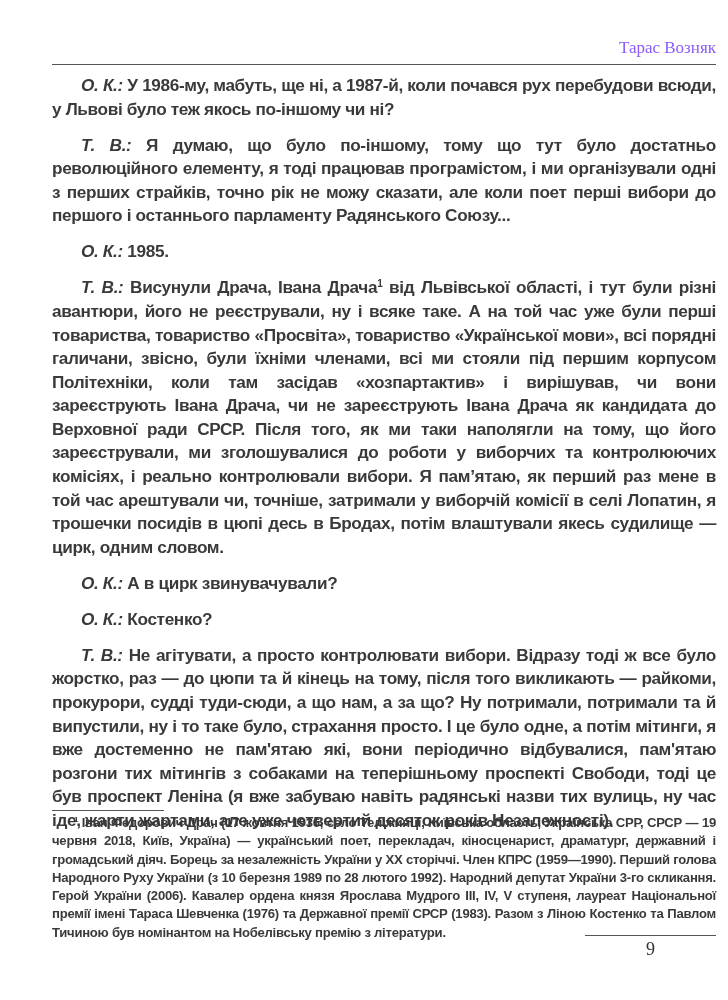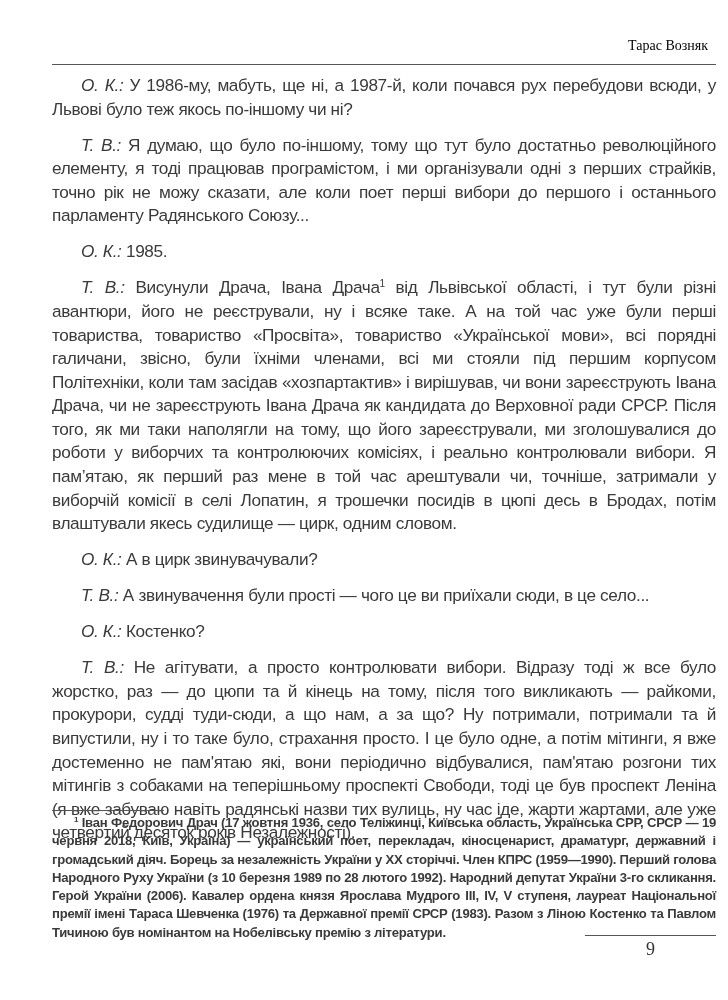--- a/index.html
+++ b/index.html
@@ -1,26 +1,26 @@
 <!DOCTYPE html>
 <html><head>
   <meta charset="utf-8">
   <style>
     html, body { margin:0; padding:0; background:#ffffff; }
     body { width:728px; height:1000px; position:relative; overflow:hidden; }
     .page { position:absolute; left:0; top:0; width:728px; height:1000px; color:#3a3a3a;
       font-family:"Liberation Sans Narrow","Liberation Sans", sans-serif; }
     .running-head { position:absolute; left:52px; top:38px; width:664px; height:26px;
       border-bottom:1.5px solid #555; }
-    .running-head span { position:absolute; right:8px; top:0; font-family:"Liberation Serif", serif;
-      font-size:14px; color:#000000; }
+    .running-head span { position:absolute; right:0; top:0; font-family:"Liberation Serif", serif;
+      font-size:17px; color:#8b5cf6; }
     .body-text { position:absolute; left:52px; top:74px; width:664px; font-size:17.2px;
       line-height:23.6px; letter-spacing:-0.35px; }
     .body-text p { margin:0 0 12.4px 0; text-align:justify; text-align-last:left; }
-    .body-text p.ind { text-indent:29px; }
+    .body-text p.ind { text-indent:29px;font-weight:bold; }
     .spk { font-style:italic; }
     sup { font-size:10px; line-height:0; vertical-align:6px; }
     .fn-rule { position:absolute; left:52px; top:810px; width:112px; border-top:1px solid #555; }
     .footnote { position:absolute; left:52px; top:814px; width:664px; font-size:13.1px;
       line-height:18.3px; letter-spacing:-0.25px; text-align:justify; text-align-last:left; text-indent:22px;font-weight:bold; }
     .footnote sup { font-size:8px; vertical-align:5px; }
     .folio-rule { position:absolute; left:585px; top:935px; width:131px; border-top:1.5px solid #555; }
     .folio { position:absolute; left:585px; top:939px; width:131px; text-align:center;
       font-family:"Liberation Serif", serif; font-size:18px; color:#333; }
   </style>
@@ -31,21 +31,20 @@
   <div class="running-head">
     <span>Тарас Возняк</span>
   </div>
 
   <div class="body-text">
     <p class="ind"><span class="spk">О. К.:</span><span> У 1986-му, мабуть, ще ні, а 1987-й, коли почався рух перебудови всюди, у Львові було теж якось по-іншому чи ні?</span></p>
     <p class="ind"><span class="spk">Т. В.:</span><span> Я думаю, що було по-іншому, тому що тут було достатньо революційного елементу, я тоді працював програмістом, і ми організували одні з перших страйків, точно рік не можу сказати, але коли поет перші вибори до першого і останнього парламенту Радянського Союзу...</span></p>
     <p class="ind"><span class="spk">О. К.:</span><span> 1985.</span></p>
     <p class="ind"><span class="spk">Т. В.:</span><span> Висунули Драча, Івана Драча</span><sup>1</sup><span> від Львівської області, і тут були різні авантюри, його не реєстрували, ну і всяке таке. А на той час уже були перші товариства, товариство «Просвіта», товариство «Української мови», всі порядні галичани, звісно, були їхніми членами, всі ми стояли під першим корпусом Політехніки, коли там засідав «хозпартактив» і вирішував, чи вони зареєструють Івана Драча, чи не зареєструють Івана Драча як кандидата до Верховної ради СРСР. Після того, як ми таки наполягли на тому, що його зареєстрували, ми зголошувалися до роботи у виборчих та контролюючих комісіях, і реально контролювали вибори. Я пам’ятаю, як перший раз мене в той час арештували чи, точніше, затримали у виборчій комісії в селі Лопатин, я трошечки посидів в цюпі десь в Бродах, потім влаштували якесь судилище — цирк, одним словом.</span></p>
     <p class="ind"><span class="spk">О. К.:</span><span> А в цирк звинувачували?</span></p>
-    <p class="ind"><span class="spk">Т. В.:</span><span> А звинувачення були прості — чого це ви приїхали сюди, в це село...</span></p>
     <p class="ind"><span class="spk">О. К.:</span><span> Костенко?</span></p>
     <p class="ind"><span class="spk">Т. В.:</span><span> Не агітувати, а просто контролювати вибори. Відразу тоді ж все було жорстко, раз — до цюпи та й кінець на тому, після того викликають — райкоми, прокурори, судді туди-сюди, а що нам, а за що? Ну потримали, потримали та й випустили, ну і то таке було, страхання просто. І це було одне, а потім мітинги, я вже достеменно не пам'ятаю які, вони періодично відбувалися, пам'ятаю розгони тих мітингів з собаками на теперішньому проспекті Свободи, тоді це був проспект Леніна (я вже забуваю навіть радянські назви тих вулиць, ну час іде, жарти жартами, але уже четвертий десяток років Незалежності).</span></p>
   </div>
 
   <div class="fn-rule"></div>
   <div class="footnote"><sup>1</sup><span> Іван Федорович Драч (17 жовтня 1936, село Теліжинці, Київська область, Українська СРР, СРСР — 19 червня 2018, Київ, Україна) — український поет, перекладач, кіносценарист, драматург, державний і громадський діяч. Борець за незалежність України у XX сторіччі. Член КПРС (1959—1990). Перший голова Народного Руху України (з 10 березня 1989 по 28 лютого 1992). Народний депутат України 3-го скликання. Герой України (2006). Кавалер ордена князя Ярослава Мудрого III, IV, V ступеня, лауреат Національної премії імені Тараса Шевченка (1976) та Державної премії СРСР (1983). Разом з Ліною Костенко та Павлом Тичиною був номінантом на Нобелівську премію з літератури.</span></div>
 
   <div class="folio-rule"></div>
   <div class="folio">9</div>
 </div>

